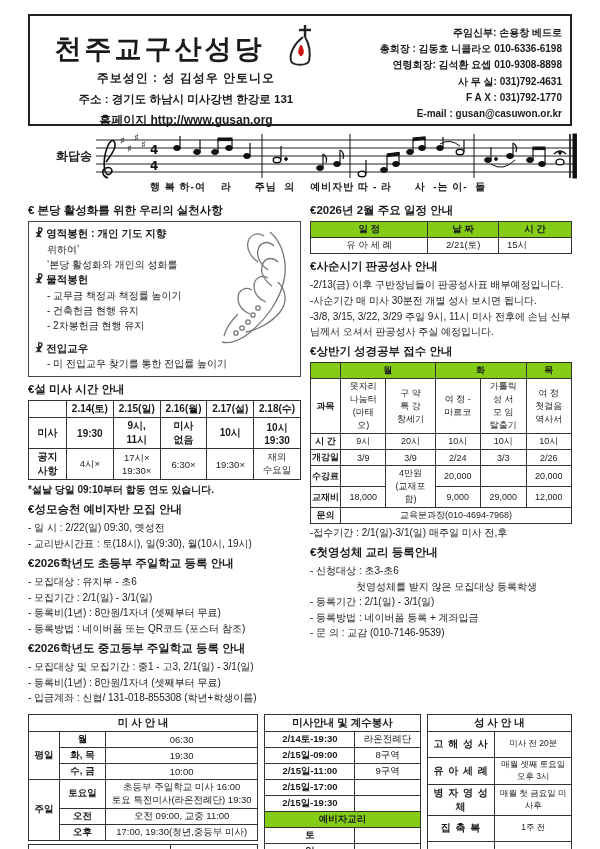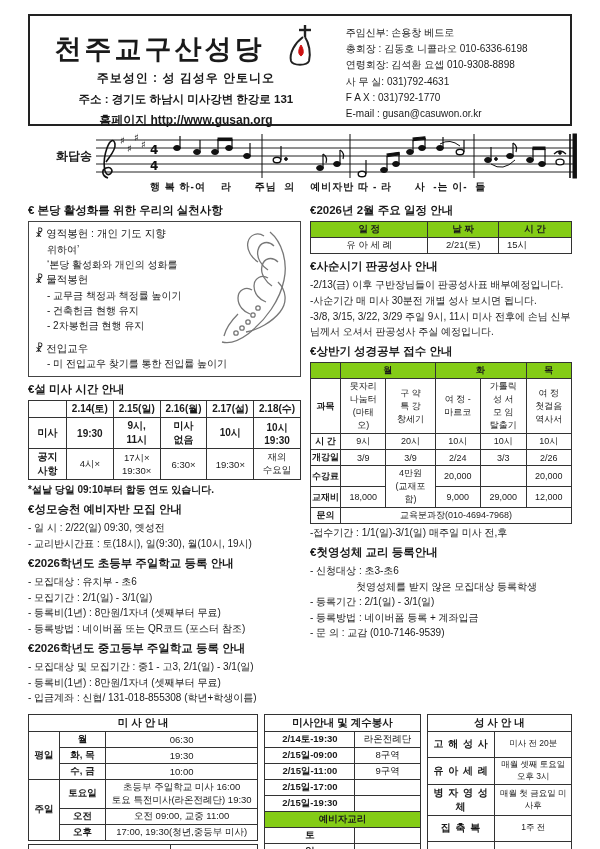--- a/index.html
+++ b/index.html
@@ -9,38 +9,38 @@
 
   
   .header-box { border:2px solid #222; display:flex; padding:7px 8px 9px 6px; height:112px; }
   .h-left { width:57%; text-align:center; }
   .name-row { display:flex; align-items:flex-end; justify-content:center; gap:17px; }
   .church-name { font-family:"Liberation Serif", serif; font-size:27px; font-weight:900; letter-spacing:3px; white-space:nowrap; }
   .patron { font-size:12px; font-weight:bold; letter-spacing:1px; margin-top:3px; }
   .addr { font-size:11.5px; font-weight:bold; margin-top:5px; }
   .home { font-size:12px; font-weight:bold; margin-top:5px; }
   .h-right { width:43%; padding-left:10px; padding-top:2px; }
-  .info-line { font-size:10px; font-weight:normal; line-height:1.62; white-space:nowrap; }
+  .info-line { font-size:10px; font-weight:bold; line-height:1.62; white-space:nowrap;text-align:right; }
 
   
   .music-row { display:flex; margin:6px 0 2px 0; }
   .music-label { font-size:12px; font-weight:bold; width:52px; padding-top:16px; white-space:nowrap;margin-left:28px; }
   .music-wrap { flex:1; }
   .lyrics { font-size:10px; font-weight:bold; white-space:pre; padding-left:58px; margin-top:-6px; letter-spacing:1px; }
 
   
   .columns { display:flex; gap:9px; margin-top:4px; }
   .col-l { width:273px; }
   .col-r { width:262px; }
   .sec { font-size:11.5px; font-weight:bold; margin:5px 0 3px 0; white-space:nowrap; }
   .line { font-size:10px; line-height:1.55; white-space:nowrap; }
   .indent { padding-left:46px; }
 
   .practice-box { border:1px solid #444; padding:4px 6px 5px 6px; position:relative; }
-  .pb-t { font-size:10.5px; font-weight:normal; line-height:1.5; }
+  .pb-t { font-size:10.5px; font-weight:bold; line-height:1.5; }
   .pb-l { font-size:10px; line-height:1.5; padding-left:12px; white-space:nowrap; }
   .hands { position:absolute; right:4px; top:6px; }
 
   table { border-collapse:collapse; width:100%; }
   th,td { border:1px solid #333; font-size:9.5px; padding:1px 2px; text-align:center; vertical-align:middle; white-space:pre-line; }
   th { font-weight:bold; }
   .gray { background:#84cc16; }
 
   .t1 th { font-size:10px; }
   .t1 td { font-weight:bold; font-size:10px; }
@@ -350,21 +350,21 @@
           <td>9,000</td>
           <td>29,000</td>
           <td>12,000</td>
         </tr>
         <tr>
           <th>문의</th>
           <td colspan="5">교육분과장(010-4694-7968)</td>
         </tr>
       </tbody>
         </table>
-      <div class="para">-접수기간 : 1/1(일)-3/1(일) 매주일 미사 전,후</div>
+      <div class="para">-접수기간 : 2/1(일)-3/1(일) 매주일 미사 전,후</div>
 
       <div class="sec">€첫영성체 교리 등록안내</div>
       <div class="line">- 신청대상 : 초3-초6</div>
       <div class="line indent">첫영성체를 받지 않은 모집대상 등록학생</div>
       <div class="line">- 등록기간 : 2/1(일) - 3/1(일)</div>
       <div class="line">- 등록방법 : 네이버폼 등록 + 계좌입금</div>
       <div class="line">- 문      의 : 교감 (010-7146-9539)</div>
     </div>
   </div>
 

